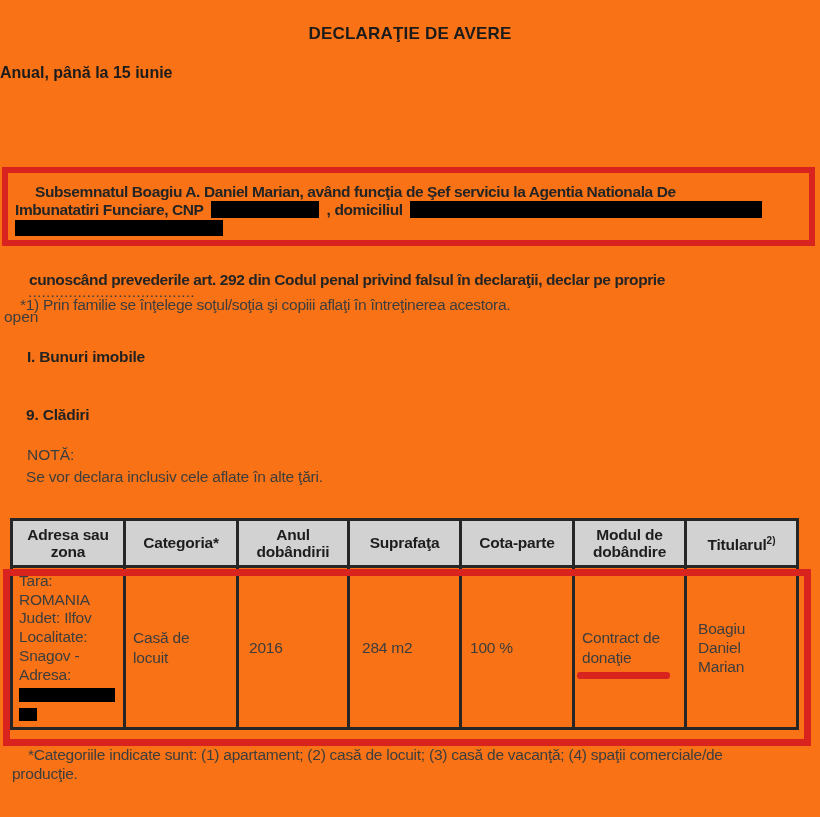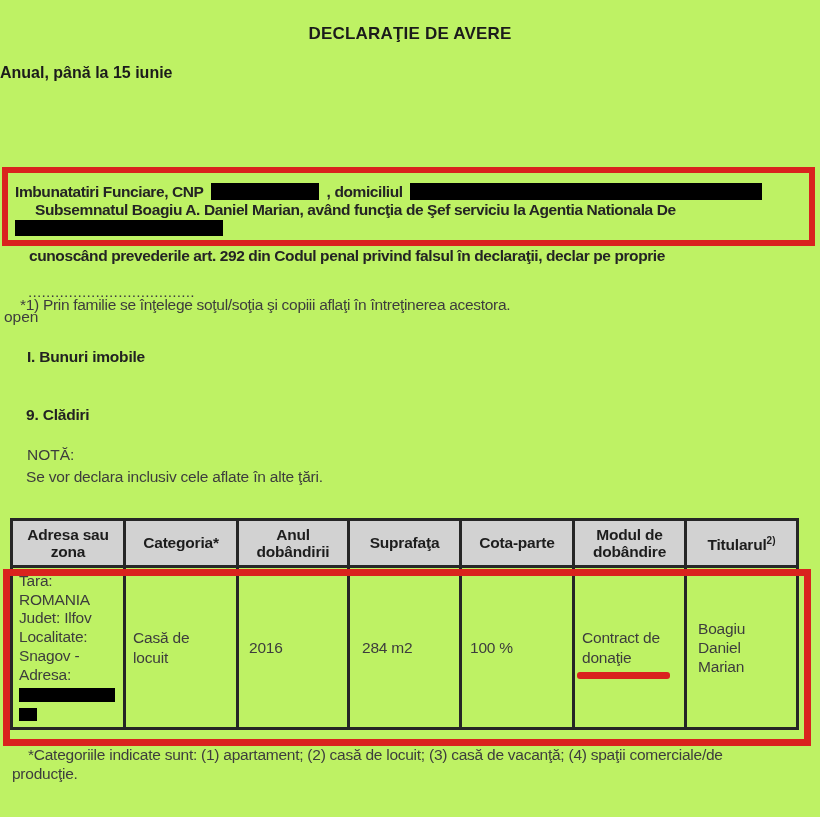--- a/index.html
+++ b/index.html
@@ -4,21 +4,21 @@
 <style>
   html, body {
     margin: 0;
     padding: 0;
     background: #ffffff;
   }
   .page {
     position: relative;
     width: 820px;
     height: 817px;
-    background: #bef264;
+    background: #f97316;
     overflow: hidden;
     font-family: "Liberation Sans", sans-serif;
     color: #3d3d3d;
   }
   .abs { position: absolute; }
 
   
   .doc-title {
     top: 24px; left: 0; right: 0;
     text-align: center;
@@ -59,21 +59,21 @@
     line-height: 18.2px;
   }
   .indent20 { padding-left: 20px; }
   .redact { display: inline-block; background: #000; height: 17px; vertical-align: -3px; }
   .bar-cnp { width: 108px; margin: 0 8px 0 7px; }
   .bar-domiciliu { width: 352px; margin-left: 7px; }
   .bar-line3 { width: 208px; height: 16px; margin-top: 1px; }
 
   
   .oath { left: 14px; top: 246px; }
-  .oath .p-line { line-height: 19.5px; }
+  .oath .p-line { line-height: 19.5px; margin-top: 24px; }
   .indent15 { padding-left: 15px; }
   .oath sup, th sup { font-size: 10px; letter-spacing: 0; }
 
   .dots-line { left: 28px; top: 283px; font-size: 15.5px; color: #3d3d3d; letter-spacing: 0.2px; }
   .family-footnote { left: 20px; top: 296px; font-size: 15.5px; letter-spacing: -0.3px; white-space: nowrap; }
   .stray-open { left: 4px; top: 308px; font-size: 15.5px; }
   .sec-heading { font-size: 15.5px; font-weight: bold; color: #222222; letter-spacing: -0.2px; }
   .h-bunuri { left: 27px; top: 348px; }
   .h-cladiri { left: 26px; top: 406px; }
   .nota-label { left: 27px; top: 446px; font-size: 15.5px; }
@@ -118,24 +118,24 @@
 </style>
 </head>
 <body>
 
 <div class="page">
 
   <div class="abs doc-title">DECLARAŢIE DE AVERE</div>
   <div class="abs doc-subtitle">Anual, până la 15 iunie</div>
 
   <div class="abs annot-red box1">
+    <div class="p-line indent20">Subsemnatul Boagiu A. Daniel Marian, având funcţia de Şef serviciu la Agentia Nationala De</div>
     <div class="p-line">
       <span>Imbunatatiri Funciare, CNP</span><span class="redact bar-cnp"></span><span>, domiciliul</span><span class="redact bar-domiciliu"></span>
     </div>
-    <div class="p-line indent20">Subsemnatul Boagiu A. Daniel Marian, având funcţia de Şef serviciu la Agentia Nationala De</div>
     <div class="p-line">
       <span class="redact bar-line3"></span>
     </div>
   </div>
 
   <div class="abs oath">
     <div class="p-line indent15">cunoscând prevederile art. 292 din Codul penal privind falsul în declaraţii, declar pe proprie</div>
   </div>
 
   <div class="abs dots-line">.....................................</div>

